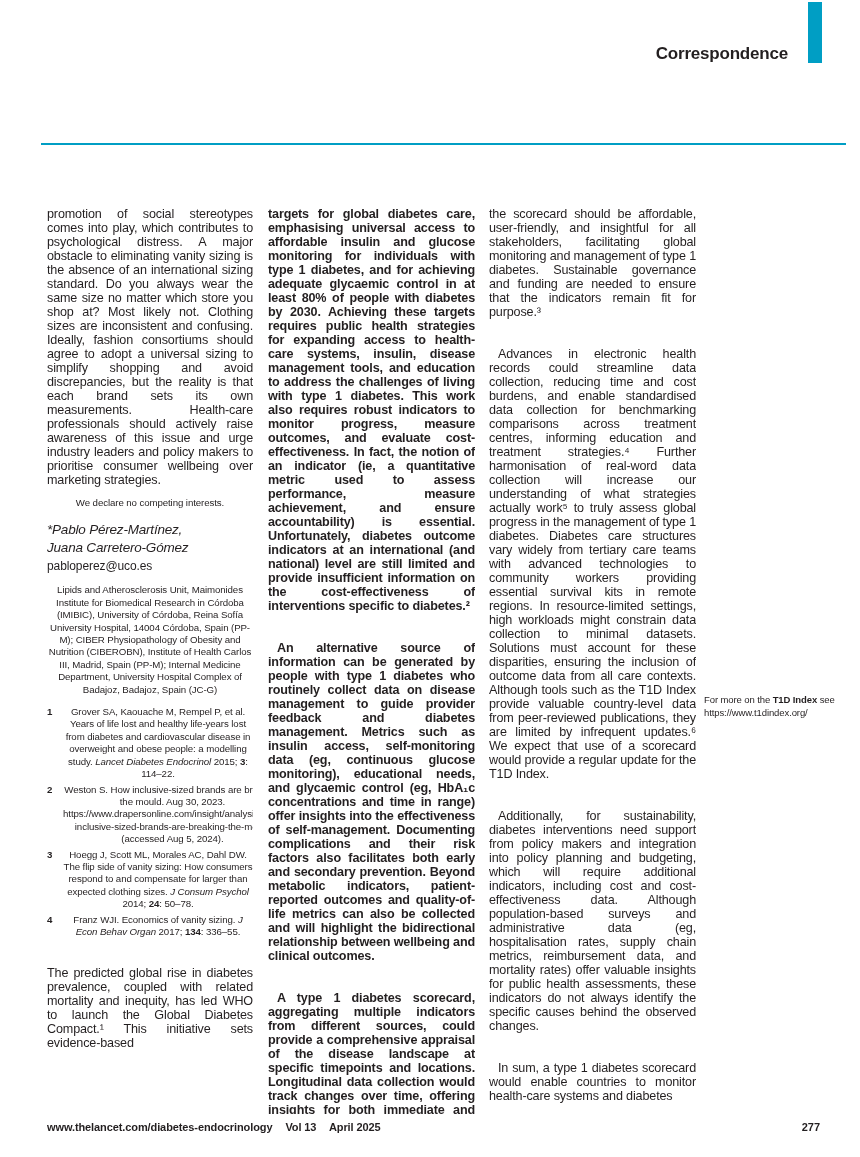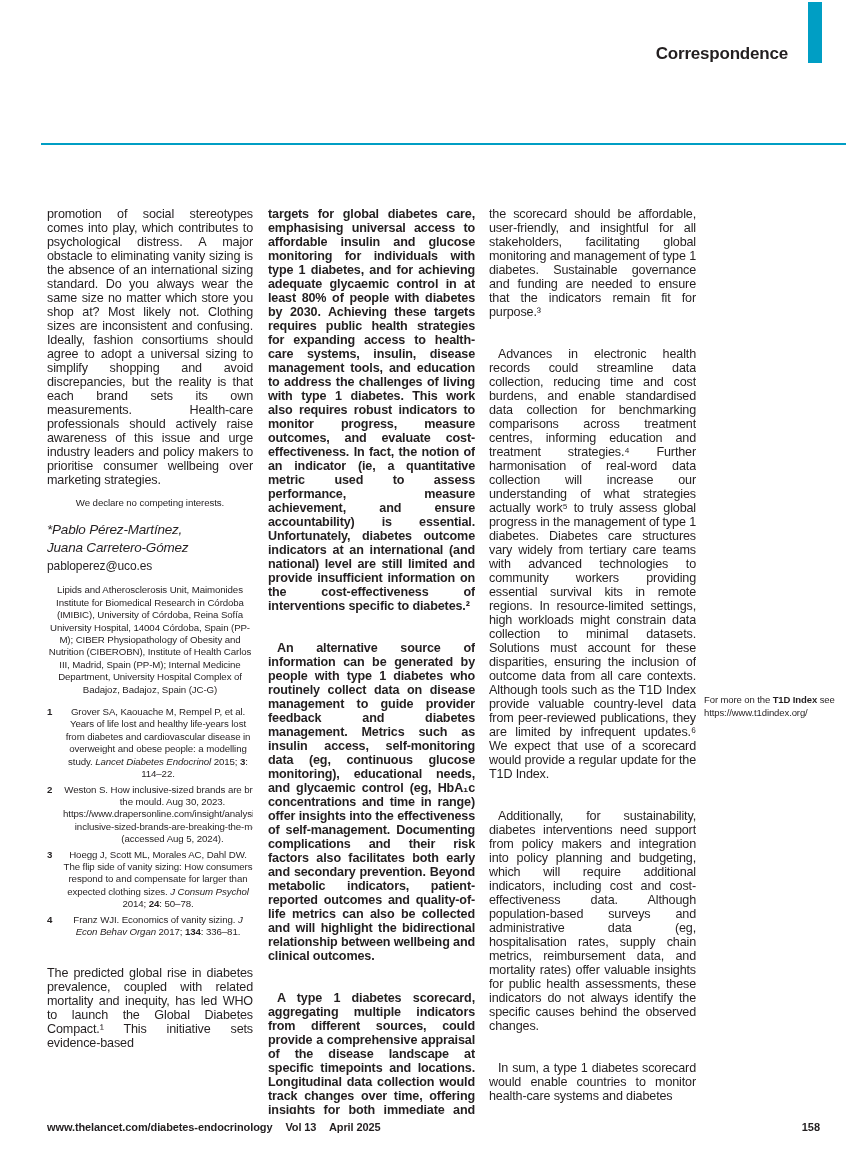--- a/index.html
+++ b/index.html
@@ -76,21 +76,21 @@
       <div class="ref">
         <span class="refnum">2</span>
         <span class="reftext"><span>Weston S. How inclusive-sized brands are breaking the mould. Aug 30, 2023. https://www.drapersonline.com/insight/analysis/how-inclusive-sized-brands-are-breaking-the-mould (accessed Aug 5, 2024).</span></span>
       </div>
       <div class="ref">
         <span class="refnum">3</span>
         <span class="reftext"><span>Hoegg J, Scott ML, Morales AC, Dahl DW. The flip side of vanity sizing: How consumers respond to and compensate for larger than expected clothing sizes. </span><span class="i">J Consum Psychol</span><span> 2014; </span><span class="b">24</span><span>: 50–78.</span></span>
       </div>
       <div class="ref">
         <span class="refnum">4</span>
-        <span class="reftext"><span>Franz WJI. Economics of vanity sizing. </span><span class="i">J Econ Behav Organ</span><span> 2017; </span><span class="b">134</span><span>: 336–81.</span></span>
+        <span class="reftext"><span>Franz WJI. Economics of vanity sizing. </span><span class="i">J Econ Behav Organ</span><span> 2017; </span><span class="b">134</span><span>: 336–55.</span></span>
       </div>
     </div>
     <p class="body">The predicted global rise in diabetes prevalence, coupled with related mortality and inequity, has led WHO to launch the Global Diabetes Compact.¹ This initiative sets evidence-based</p>
   </div>
 
   <div class="col col2">
     <p class="body">targets for global diabetes care, emphasising universal access to affordable insulin and glucose monitoring for individuals with type 1 diabetes, and for achieving adequate glycaemic control in at least 80% of people with diabetes by 2030. Achieving these targets requires public health strategies for expanding access to health-care systems, insulin, disease management tools, and education to address the challenges of living with type 1 diabetes. This work also requires robust indicators to monitor progress, measure outcomes, and evaluate cost-effectiveness. In fact, the notion of an indicator (ie, a quantitative metric used to assess performance, measure achievement, and ensure accountability) is essential. Unfortunately, diabetes outcome indicators at an international (and national) level are still limited and provide insufficient information on the cost-effectiveness of interventions specific to diabetes.²</p>
     <p class="body indent">An alternative source of information can be generated by people with type 1 diabetes who routinely collect data on disease management to guide provider feedback and diabetes management. Metrics such as insulin access, self-monitoring data (eg, continuous glucose monitoring), educational needs, and glycaemic control (eg, HbA₁c concentrations and time in range) offer insights into the effectiveness of self-management. Documenting complications and their risk factors also facilitates both early and secondary prevention. Beyond metabolic indicators, patient-reported outcomes and quality-of-life metrics can also be collected and will highlight the bidirectional relationship between wellbeing and clinical outcomes.</p>
     <p class="body indent">A type 1 diabetes scorecard, aggregating multiple indicators from different sources, could provide a comprehensive appraisal of the disease landscape at specific timepoints and locations. Longitudinal data collection would track changes over time, offering insights for both immediate and future analyses. To be effective,</p>
   </div>
@@ -102,15 +102,15 @@
     <p class="body indent">In sum, a type 1 diabetes scorecard would enable countries to monitor health-care systems and diabetes</p>
   </div>
 
   <div class="margin-note"><span>For more on the </span><span class="b">T1D Index</span><span> see https://www.t1dindex.org/</span></div>
 
   <div class="footer">
     <span>www.thelancet.com/diabetes-endocrinology</span><span class="sep"></span>
     <span>Vol 13</span><span class="sep"></span>
     <span>April 2025</span>
   </div>
-  <div class="pagenum">158</div>
+  <div class="pagenum">277</div>
 
 </div>
 
 </body></html>

